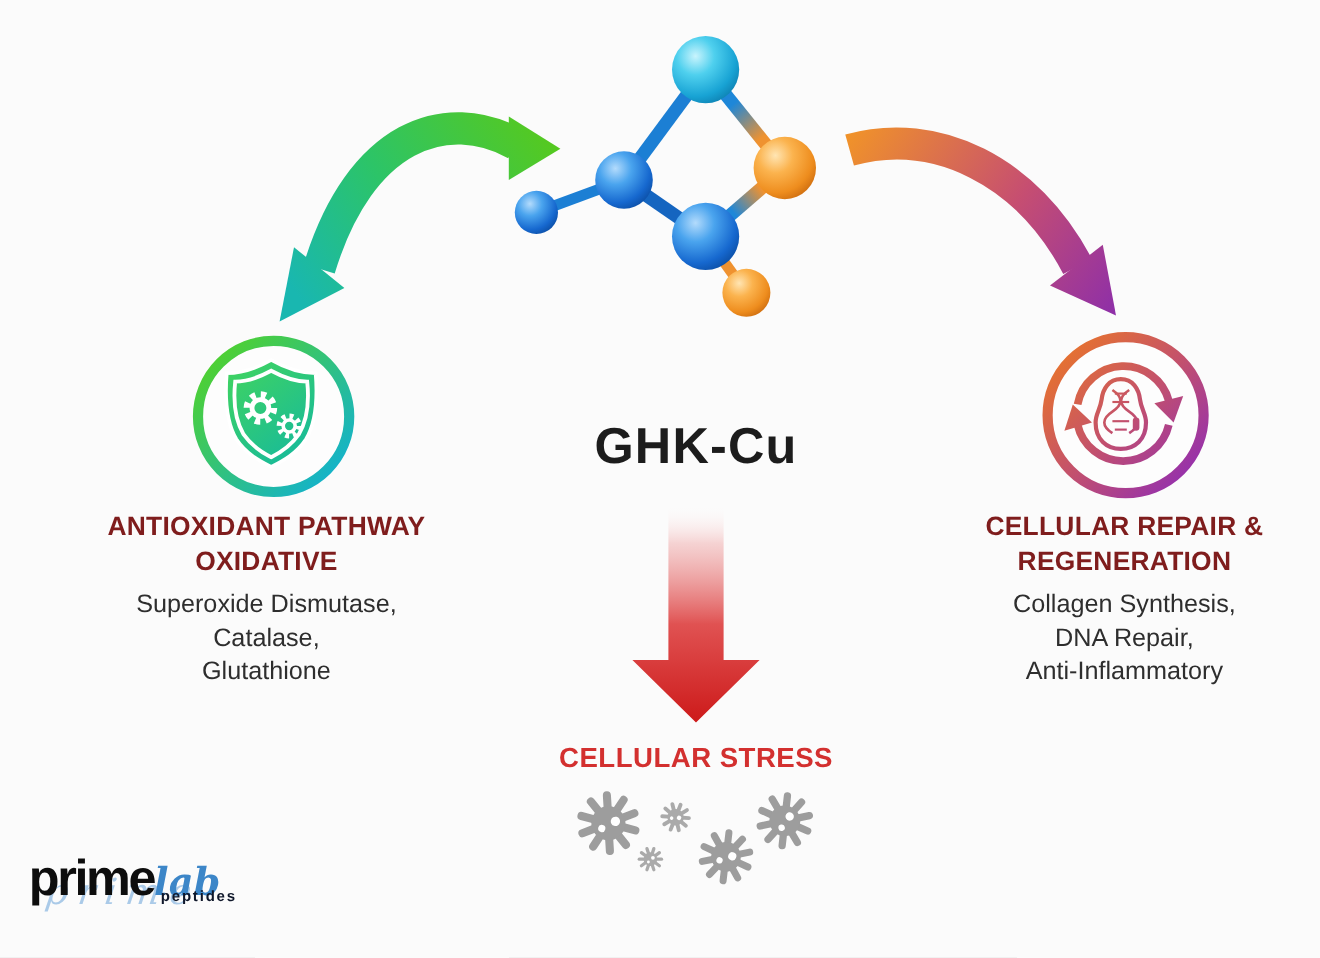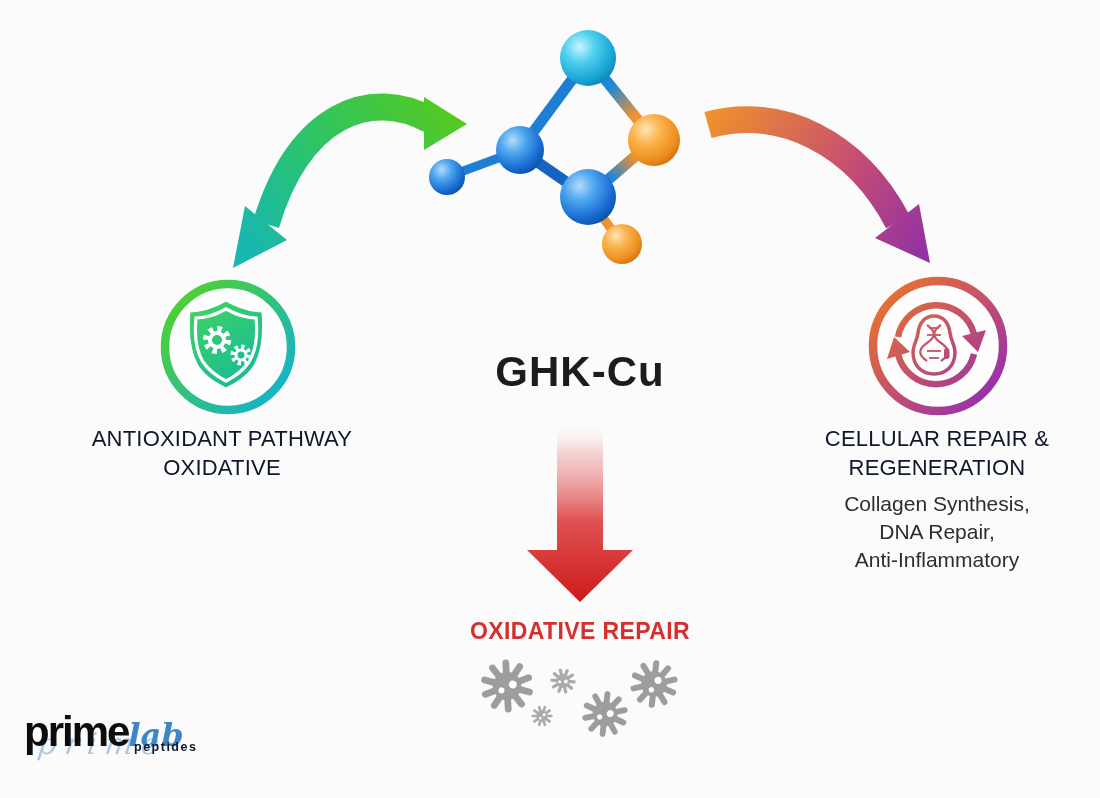--- a/index.html
+++ b/index.html
@@ -14,21 +14,21 @@
   .art{position:absolute;left:0;top:0;width:1100px;height:798px;}
   .txt{position:absolute;text-align:center;}
   .main-title{
     left:430px;top:348px;width:300px;
     font-size:42px;font-weight:800;letter-spacing:1px;color:#1c1c1c;
   }
   .col{width:370px;}
   .col-left{left:37px;top:424px;}
   .col-right{left:752px;top:424px;}
   .col-heading{
-    font-size:22px;font-weight:400;line-height:29px;color:#0f172a;
+    font-size:22px;font-weight:700;line-height:29px;color:#7f1d1d;
     letter-spacing:.2px;
   }
   .col-sub{
     margin-top:8px;font-size:21px;line-height:28px;color:#2e2e2e;font-weight:400;
   }
   .stress-label{
     left:424px;top:618px;width:312px;
     font-size:23px;font-weight:800;letter-spacing:.4px;color:#d3302f;
   }
   .logo{position:absolute;left:24px;top:704px;width:230px;height:80px;}
@@ -207,35 +207,40 @@
     </g>
   </svg>
 
   <div class="txt main-title">GHK-Cu</div>
 
   <div class="txt col col-left">
     <div class="col-heading">
       <div>ANTIOXIDANT PATHWAY</div>
       <div>OXIDATIVE</div>
     </div>
+    <div class="col-sub">
+      <div>Superoxide Dismutase,</div>
+      <div>Catalase,</div>
+      <div>Glutathione</div>
+    </div>
   </div>
 
   <div class="txt col col-right">
     <div class="col-heading">
       <div>CELLULAR REPAIR &amp;</div>
       <div>REGENERATION</div>
     </div>
     <div class="col-sub">
       <div>Collagen Synthesis,</div>
       <div>DNA Repair,</div>
       <div>Anti-Inflammatory</div>
     </div>
   </div>
 
-  <div class="txt stress-label">OXIDATIVE REPAIR</div>
+  <div class="txt stress-label">CELLULAR STRESS</div>
 
   <div class="logo">
     <span class="logo-watermark">prime</span>
     <span class="logo-line">
       <span class="logo-prime">prime</span><span class="logo-lab">lab</span>
     </span>
     <span class="logo-tagline">peptides</span>
   </div>
 
 </div>

